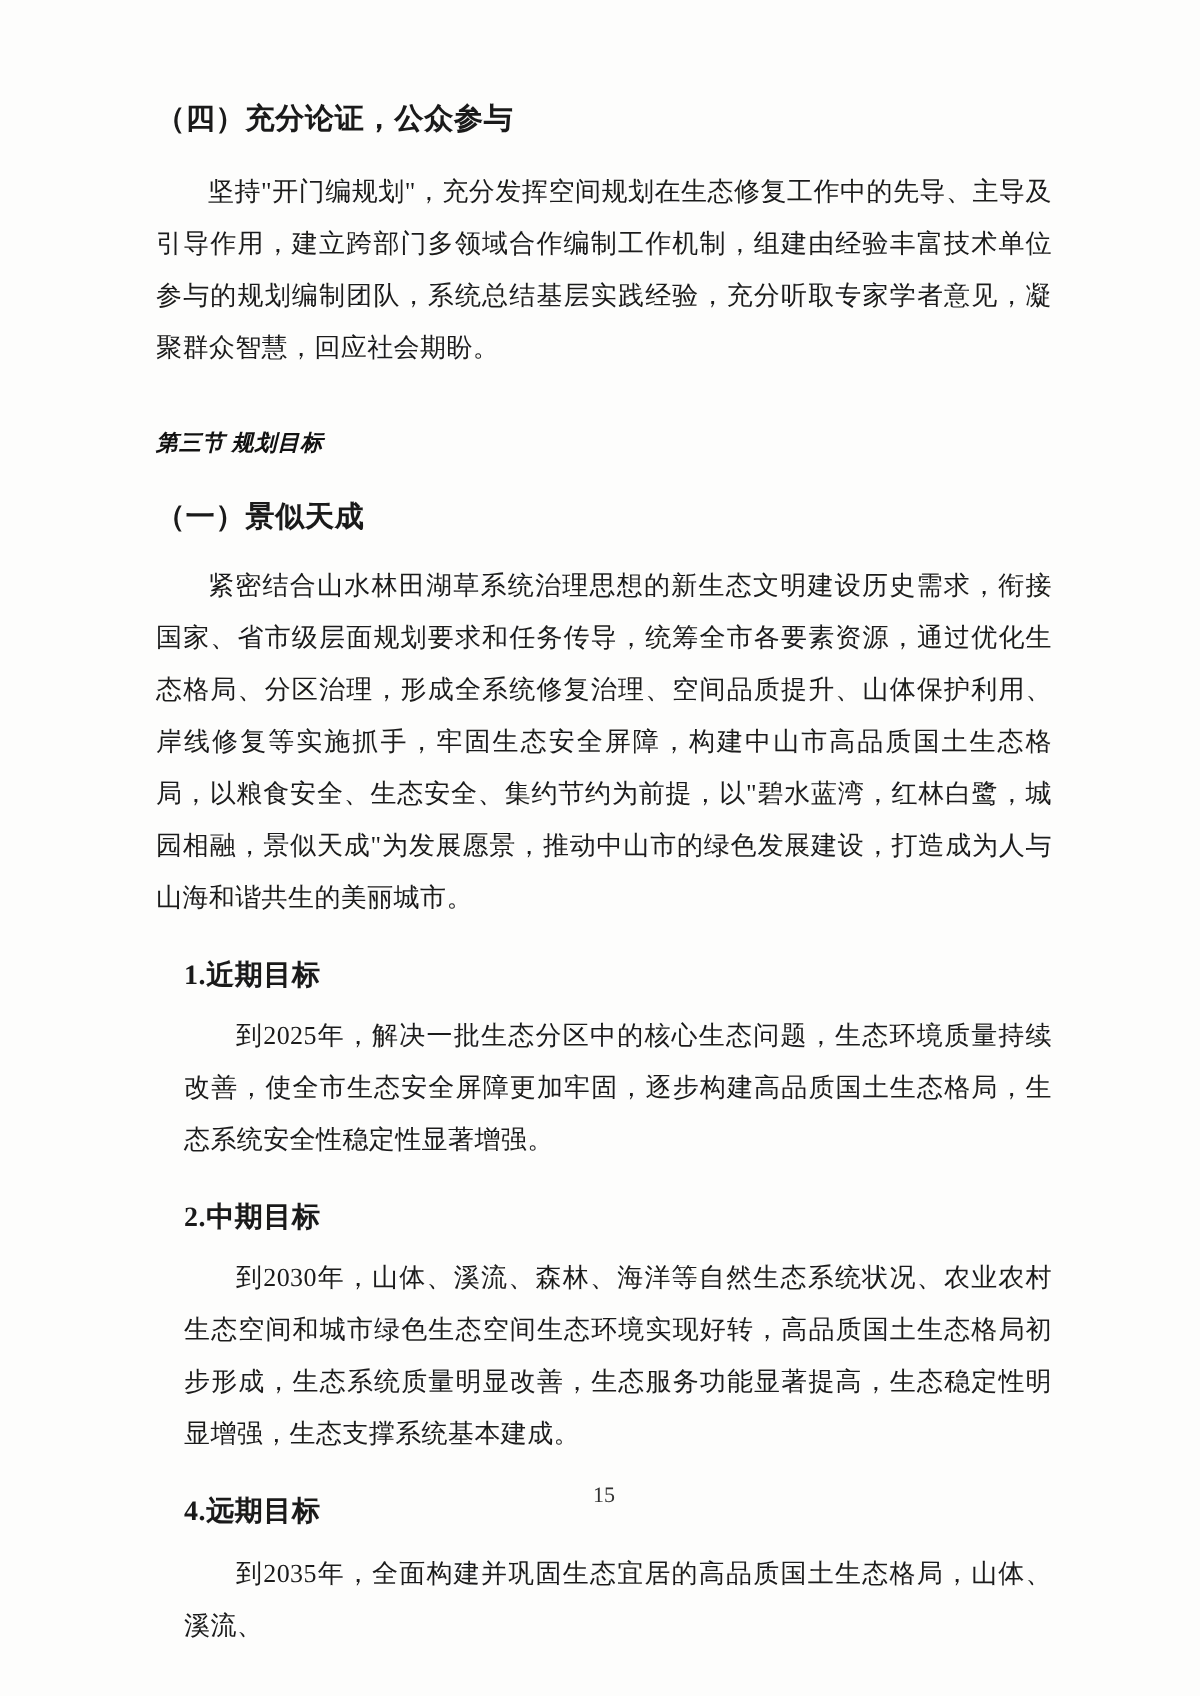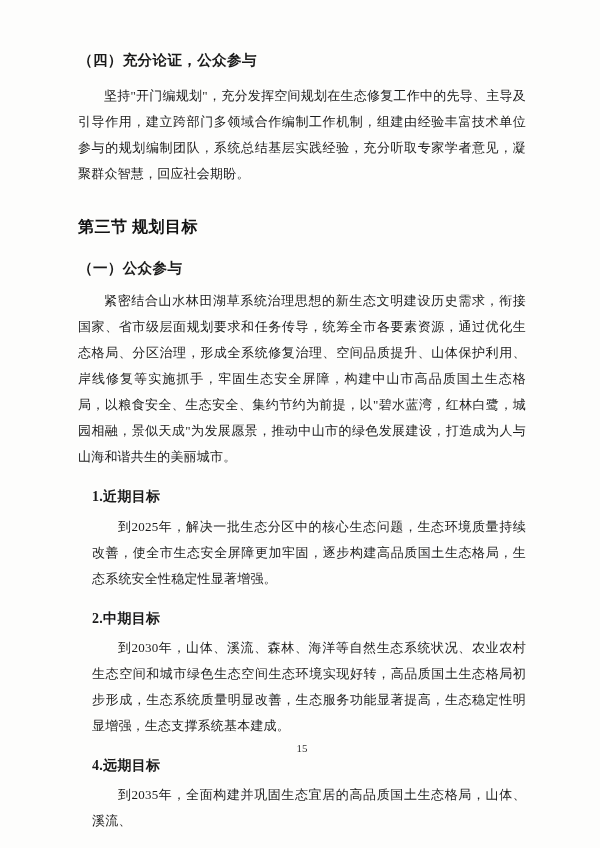--- a/index.html
+++ b/index.html
@@ -26,26 +26,27 @@
   }
   .h-sub {
     font-size: 14.5px;
     font-weight: bold;
     color: #1a1a1a;
     letter-spacing: 0.4px;
     margin: 0 0 10px 0;
     line-height: 1.7;
   }
   .h-section {
-    font-size: 16px;
+    font-size: 11px;
     font-weight: bold;
     color: #111111;
     letter-spacing: 0.5px;
     margin: 26px 0 14px 0;
     line-height: 1.7;
+    font-style: italic;
   }
   .h-sub2 {
     font-size: 14.5px;
     font-weight: bold;
     color: #1a1a1a;
     letter-spacing: 0.4px;
     margin: 16px 0 8px 0;
     line-height: 1.7;
   }
   .h-item {
@@ -87,21 +88,21 @@
 
 <div class="page">
   <div class="page-inner">
 
     <h2 class="h-sub">（四）充分论证，公众参与</h2>
 
     <p class="body">坚持"开门编规划"，充分发挥空间规划在生态修复工作中的先导、主导及引导作用，建立跨部门多领域合作编制工作机制，组建由经验丰富技术单位参与的规划编制团队，系统总结基层实践经验，充分听取专家学者意见，凝聚群众智慧，回应社会期盼。</p>
 
     <h1 class="h-section">第三节 规划目标</h1>
 
-    <h2 class="h-sub2">（一）公众参与</h2>
+    <h2 class="h-sub2">（一）景似天成</h2>
 
     <p class="body">紧密结合山水林田湖草系统治理思想的新生态文明建设历史需求，衔接国家、省市级层面规划要求和任务传导，统筹全市各要素资源，通过优化生态格局、分区治理，形成全系统修复治理、空间品质提升、山体保护利用、岸线修复等实施抓手，牢固生态安全屏障，构建中山市高品质国土生态格局，以粮食安全、生态安全、集约节约为前提，以"碧水蓝湾，红林白鹭，城园相融，景似天成"为发展愿景，推动中山市的绿色发展建设，打造成为人与山海和谐共生的美丽城市。</p>
 
 
     <h3 class="h-item">1.近期目标</h3>
     <p class="body indent-sm">到2025年，解决一批生态分区中的核心生态问题，生态环境质量持续改善，使全市生态安全屏障更加牢固，逐步构建高品质国土生态格局，生态系统安全性稳定性显著增强。</p>
 
     <h3 class="h-item">2.中期目标</h3>
     <p class="body indent-sm">到2030年，山体、溪流、森林、海洋等自然生态系统状况、农业农村生态空间和城市绿色生态空间生态环境实现好转，高品质国土生态格局初步形成，生态系统质量明显改善，生态服务功能显著提高，生态稳定性明显增强，生态支撑系统基本建成。</p>
 

